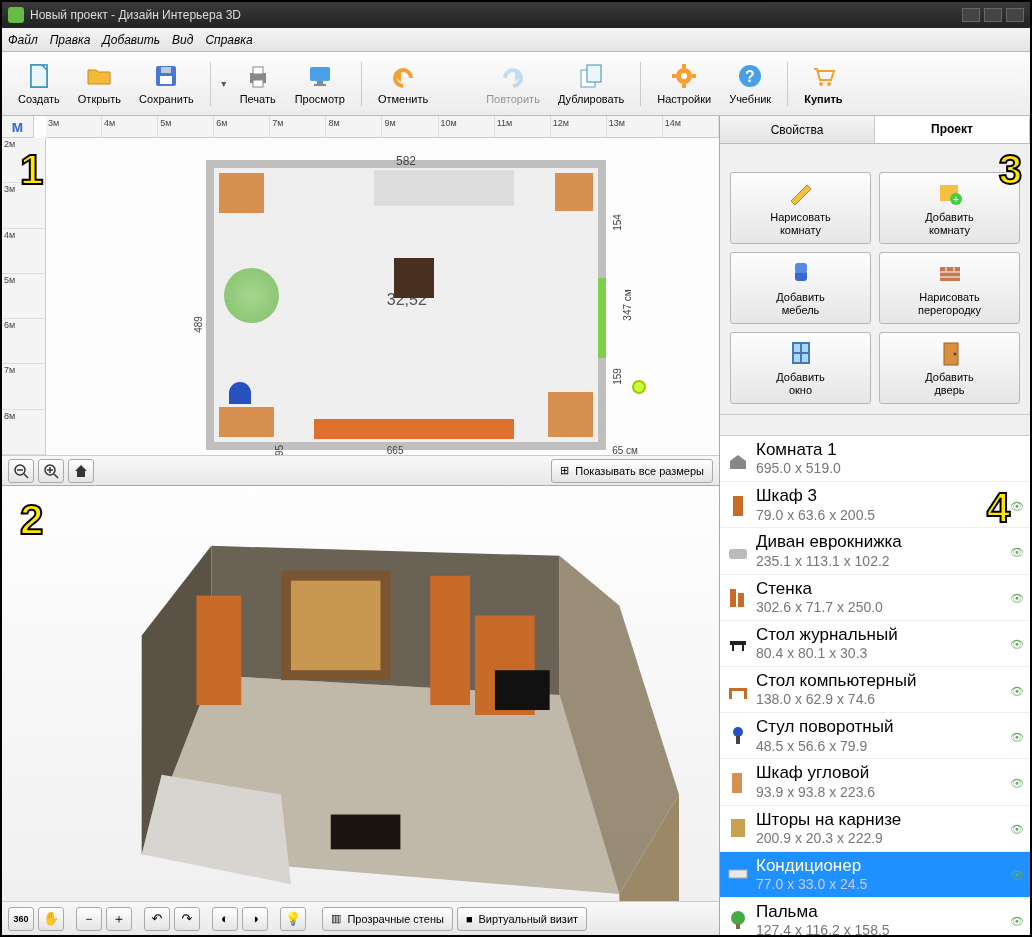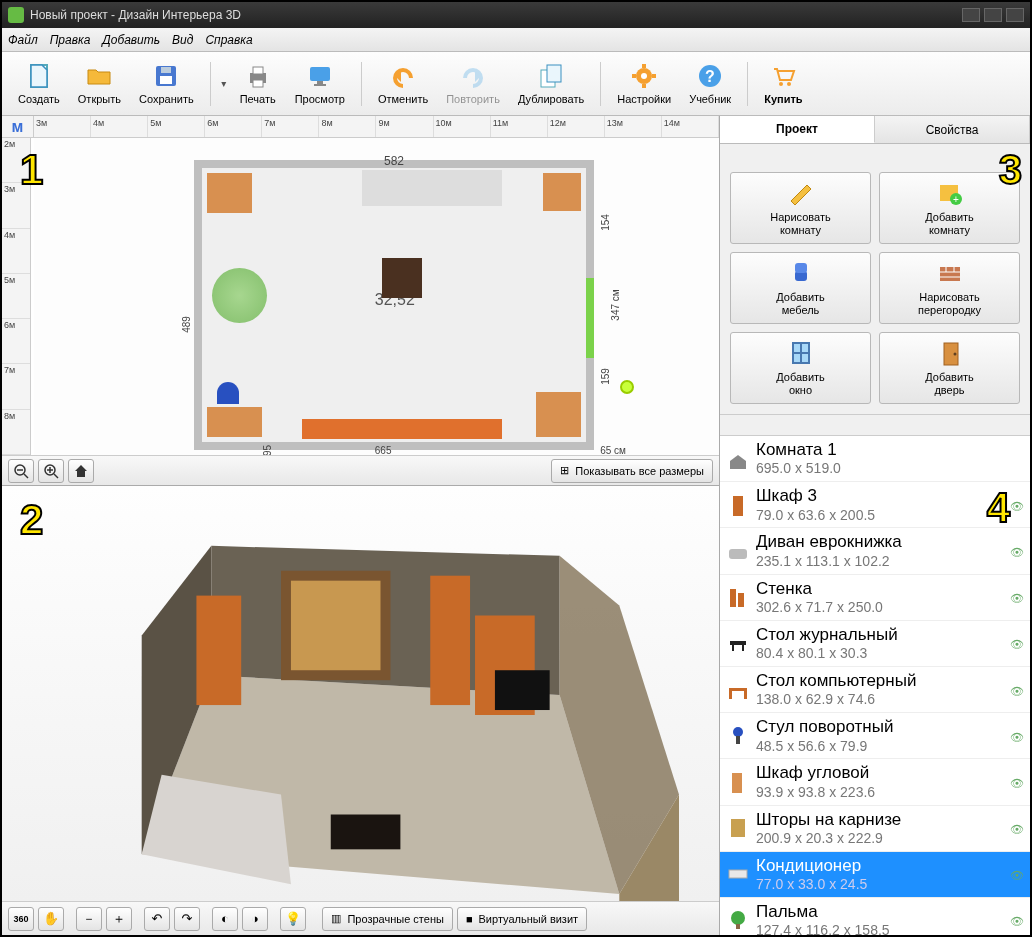--- a/index.html
+++ b/index.html
@@ -13,21 +13,21 @@
 .menubar span { cursor: default; }
 .toolbar { height: 64px; background: linear-gradient(#fdfdfd,#ececec); border-bottom: 1px solid #bbb; display: flex; align-items: center; padding: 0 8px; gap: 2px; font-size: 11px; }
 .tb-btn { display: flex; flex-direction: column; align-items: center; justify-content: center; padding: 4px 8px; border-radius: 3px; cursor: default; min-width: 54px; }
 .tb-btn .ic { width: 28px; height: 28px; margin-bottom: 3px; }
 .tb-sep { width: 1px; height: 44px; background: #ccc; margin: 0 6px; }
 .tb-drop { width: 10px; display: flex; align-items: center; justify-content: center; font-size: 10px; color: #555; }
 .content { flex: 1; display: flex; min-height: 0; }
 .left-col { flex: 1; display: flex; flex-direction: column; border-right: 1px solid #aaa; min-width: 0; }
 .plan-area { height: 370px; display: flex; flex-direction: column; border-bottom: 1px solid #aaa; }
 .plan-main { flex: 1; display: flex; min-height: 0; }
-.v-ruler { width: 29px; background: #f4f4f4; border-right: 1px solid #ccc; display: flex; flex-direction: column; font-size: 9px; color: #444; position: relative; }
+.v-ruler { width: 44px; background: #f4f4f4; border-right: 1px solid #ccc; display: flex; flex-direction: column; font-size: 9px; color: #444; position: relative; }
 .v-ruler .tick { flex: 1; border-bottom: 1px solid #ddd; padding: 1px 2px; }
 .plan-canvas-wrap { flex: 1; display: flex; flex-direction: column; }
 .h-ruler { height: 22px; background: #f4f4f4; border-bottom: 1px solid #ccc; display: flex; font-size: 9px; color: #444; }
 .h-ruler .tick { flex: 1; border-right: 1px solid #ddd; padding: 2px; }
 .plan-canvas { flex: 1; background: #fdfdfd; position: relative; overflow: hidden; }
 .room2d { position: absolute; left: 160px; top: 22px; width: 400px; height: 290px; background: #efefef; border: 8px solid #bfbfbf; }
 .room2d .dim-right { position: absolute; right: -45px; top: 50%; transform: translateY(-50%) rotate(-90deg); font-size: 10px; color: #444; }
 .room2d .dim-top { position: absolute; top: -14px; left: 50%; transform: translateX(-50%); font-size: 12px; color: #444; }
 .room2d .dim-left { position: absolute; left: -24px; top: 55%; transform: rotate(-90deg); font-size: 10px; color: #444; }
 .room2d .dim-bot { position: absolute; bottom: -14px; left: 45%; font-size: 10px; color: #444; }
@@ -122,21 +122,21 @@
         <span>Просмотр</span>
       </div>
       <div class="tb-sep"></div>
       <div class="tb-btn">
         <svg class="ic" viewBox="0 0 28 28">
           <path d="M22 16 A8 8 0 1 0 14 24" fill="none" stroke="#f5a030" stroke-width="4"></path>
           <path d="M6 14 L12 8 L12 20 Z" fill="#f5a030"></path>
         </svg>
         <span>Отменить</span>
       </div>
-      <div class="tb-btn" style="opacity: 0.4;">
+      <div class="tb-btn" style="opacity: 0.4; margin-left: 40px;">
         <svg class="ic" viewBox="0 0 28 28">
           <path d="M6 16 A8 8 0 1 1 14 24" fill="none" stroke="#70b8e8" stroke-width="4"></path>
           <path d="M22 14 L16 8 L16 20 Z" fill="#70b8e8"></path>
         </svg>
         <span>Повторить</span>
       </div>
       <div class="tb-btn">
         <svg class="ic" viewBox="0 0 28 28">
           <rect x="4" y="8" width="14" height="17" fill="#fff" stroke="#5ab"></rect>
           <rect x="10" y="3" width="14" height="17" fill="#eaf6fc" stroke="#3a90c0"></rect>
@@ -307,22 +307,22 @@
             <span>Виртуальный визит</span>
           </div>
         </div>
       </div>
     </div>
 
     <div class="right-col" style="position:relative;">
       <div class="badge" style="right:8px;top:30px;">3</div>
       <div class="badge" style="right:20px;top:368px;">4</div>
       <div class="tabs">
+        <div class="tab">Свойства</div>
         <div class="tab active">Проект</div>
-        <div class="tab">Свойства</div>
       </div>
       <div class="actions" id="actions">
           <div class="act-btn">
             <svg class="aic" viewBox="0 0 28 28">
               <path d="M4 22 L20 6 L24 10 L8 26 Z" fill="#f5c040" stroke="#c08810"></path>
             </svg>
             <span>Нарисовать<br>комнату</span>
           </div>
           <div class="act-btn">
             <svg class="aic" viewBox="0 0 28 28">

